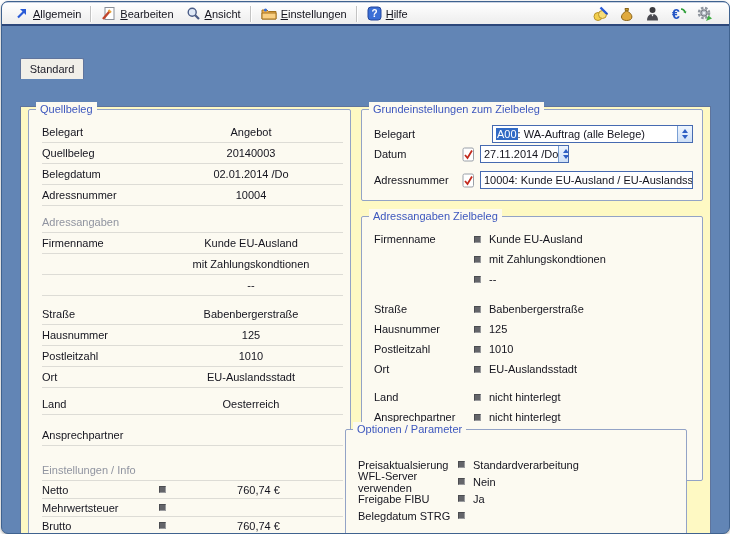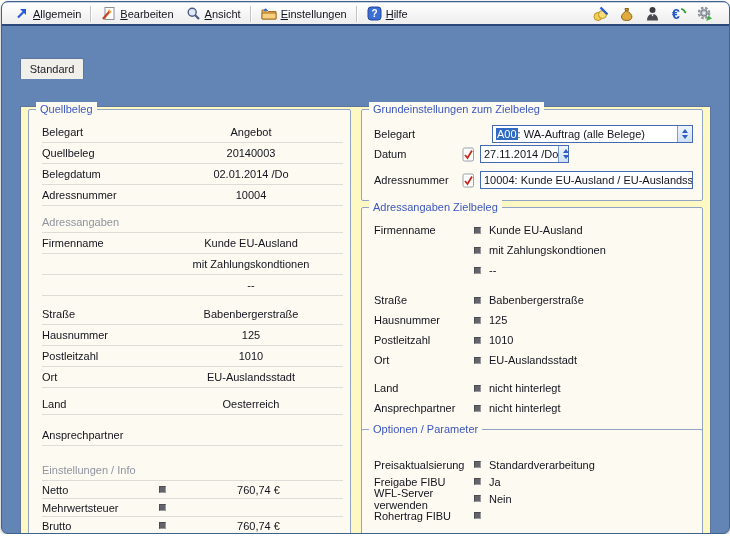--- a/index.html
+++ b/index.html
@@ -268,21 +268,21 @@
           </svg>
           <div class="fld" style="flex:1;">
             <span class="fill"></span>
             <span class="ftext">10004: Kunde EU-Ausland / EU-Auslandsstadt</span>
 
           </div>
         </div>
       </div>
     </div>
 
-    <div class="gbox" style="left:340px;top:100px;width:342px;height:265px;">
+    <div class="gbox" style="left:340px;top:109px;width:342px;height:265px;">
       <div class="gcap">Adressangaben Zielbeleg</div>
       <div style="padding:12px 9px 0 12px;">
         <div class="brow">
           <span class="lbl">Firmenname</span>
           <span class="bullet"></span>
           <span class="val">Kunde EU-Ausland</span>
         </div>
         <div class="brow">
           <span class="lbl"></span>
           <span class="bullet"></span>
@@ -321,40 +321,40 @@
           <span class="val">nicht hinterlegt</span>
         </div>
         <div class="brow">
           <span class="lbl">Ansprechpartner</span>
           <span class="bullet"></span>
           <span class="val">nicht hinterlegt</span>
         </div>
       </div>
     </div>
 
-    <div class="gbox" style="left:340px;top:322px;width:342px;height:108px;">
+    <div class="gbox" style="left:324px;top:322px;width:342px;height:108px;">
       <div class="gcap">Optionen / Parameter</div>
       <div style="padding:26px 9px 0 12px;">
         <div class="brow opt">
           <span class="lbl">Preisaktualsierung</span>
           <span class="bullet"></span>
           <span class="val">Standardverarbeitung</span>
         </div>
         <div class="brow opt">
+          <span class="lbl">WFL-Server verwenden</span>
+          <span class="bullet"></span>
+          <span class="val">Nein</span>
+        </div>
+        <div class="brow opt">
           <span class="lbl">Freigabe FIBU</span>
           <span class="bullet"></span>
           <span class="val">Ja</span>
         </div>
         <div class="brow opt">
-          <span class="lbl">WFL-Server verwenden</span>
-          <span class="bullet"></span>
-          <span class="val">Nein</span>
-        </div>
-        <div class="brow opt">
-          <span class="lbl">Rohertrag FIBU</span>
+          <span class="lbl">Belegdatum STRG</span>
           <span class="bullet"></span>
           <span class="val"></span>
         </div>
       </div>
     </div>
 
   </div>
 </div>
 
 </body></html>

